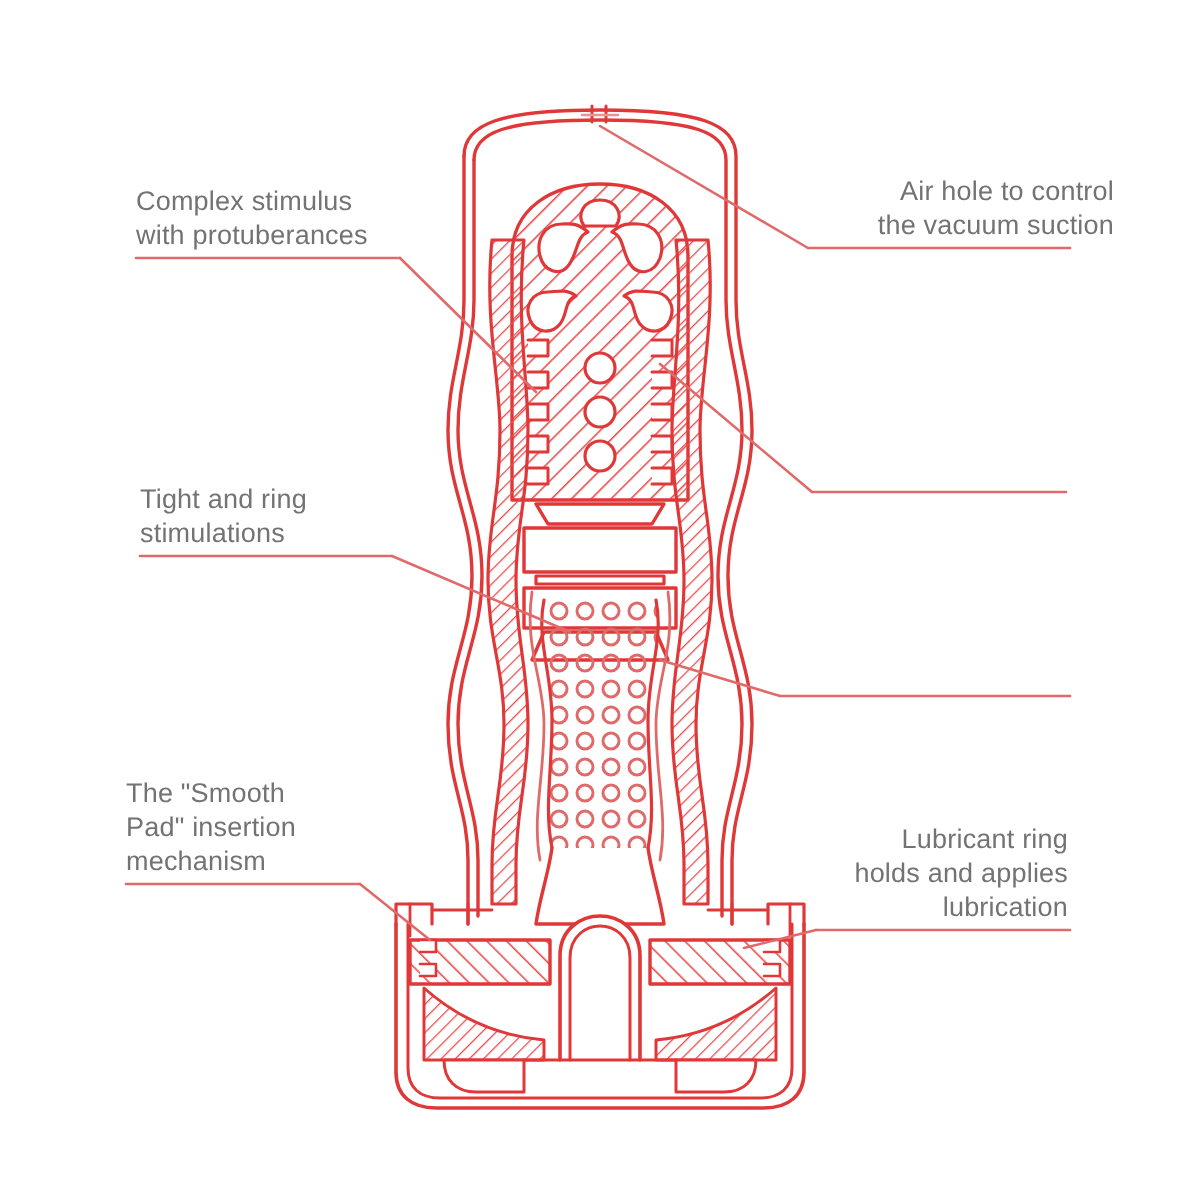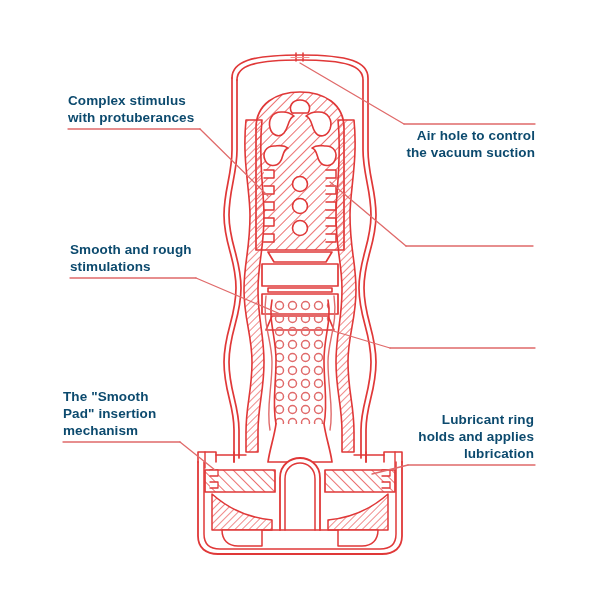--- a/index.html
+++ b/index.html
@@ -23,23 +23,23 @@
   #diagram-svg {
     position: absolute;
     left: 0;
     top: 0;
     width: 600px;
     height: 600px;
   }
   .callout {
     position: absolute;
     font-size: 13.5px;
-    font-weight: bold;
+    font-weight: normal;
     line-height: 17px;
-    color: #0c4a6e;
+    color: #737373;
     letter-spacing: 0.1px;
     white-space: pre-line;
   }
   .callout.left  { text-align: left; }
   .callout.right { text-align: right; }
 </style>
 </head>
 <body>
 
 <div id="stage">
@@ -233,25 +233,25 @@
           <line x1="408" y1="465" x2="535" y2="465" stroke="#e06a6a"></line>
           <line x1="408" y1="465" x2="372" y2="474" stroke="#e06a6a"></line>
         </g>
       </g>
     </g>
   </svg>
 
   <div class="callout left" style="left:68px;  top:92px;  width:190px;">Complex stimulus
 with protuberances</div>
 
-  <div class="callout right" style="left:375px; top:87px;  width:160px;margin-top:40px;">Air hole to control
+  <div class="callout right" style="left:397px; top:87px;  width:160px;">Air hole to control
 the vacuum suction</div>
 
 
-  <div class="callout left" style="left:70px;  top:241px; width:180px;">Smooth and rough
+  <div class="callout left" style="left:70px;  top:241px; width:180px;">Tight and ring
 stimulations</div>
 
 
   <div class="callout left" style="left:63px;  top:388px; width:150px;">The "Smooth
 Pad" insertion
 mechanism</div>
 
   <div class="callout right" style="left:384px; top:411px; width:150px;">Lubricant ring
 holds and applies
 lubrication</div>

